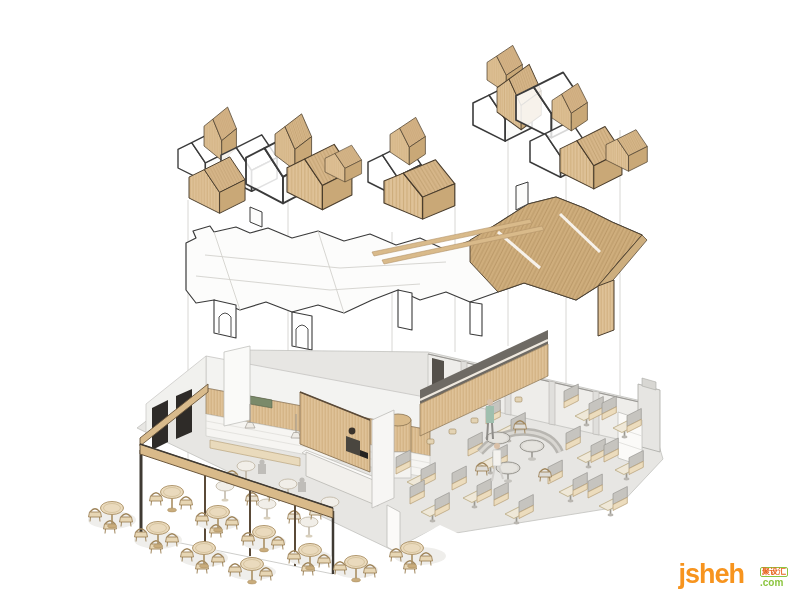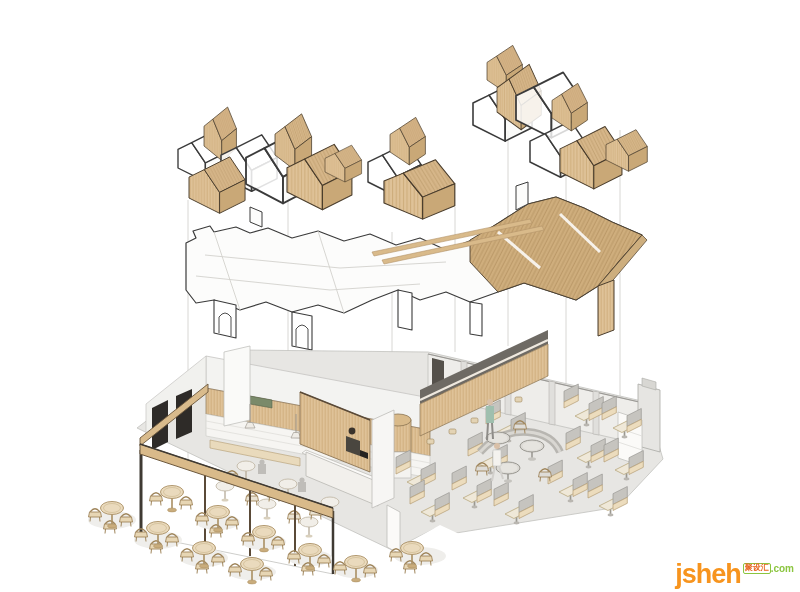--- a/index.html
+++ b/index.html
@@ -1,21 +1,21 @@
 <!DOCTYPE html>
 <html style="--c-bg: #ffffff; --c-outline: #3b3b3b; --c-wood: #ddbf92; --c-wood-mid: #d2b283; --c-wood-dark: #c9a877; --c-wood-edge: #6b573c; --c-floor: #e7e6e3; --c-wall: #eeedea; --c-wall-edge: #c2c1be; --c-bench: #ecdcbd; --c-bench-edge: #b49c72; --c-guide: #d8d7d4; --c-teal: #9fbfae; --c-skin: #d9c0a8; --c-wm-orange: #f7941e; --c-wm-green: #8bc53f; --c-wm-red: #e8641e;"><head>
 <meta charset="utf-8">
 <style>
   html,body{margin:0;padding:0;background:#fff;}
   .stage{position:relative;width:800px;height:592px;background:var(--c-bg,#ffffff);overflow:hidden;
          font-family:"Liberation Sans",sans-serif;}
   svg{display:block;}
-  .wm{position:absolute;right:6px;bottom:4px;display:flex;align-items:flex-start;line-height:1;}
+  .wm{position:absolute;right:12px;bottom:4px;display:flex;align-items:flex-end;line-height:1;}
   .wm-brand{color:var(--c-wm-orange,#f7941e);font-size:27px;font-weight:bold;letter-spacing:-1px;}
-  .wm-col{display:flex;flex-direction:row;margin-left:2px;margin-top:2px;}
+  .wm-col{display:flex;flex-direction:column;margin-left:16px;margin-top:2px;}
   .wm-box{border:1.5px solid var(--c-wm-green,#8bc53f);border-radius:2px;padding:0 1px;
           color:var(--c-wm-red,#e8641e);font-size:8px;font-weight:bold;white-space:nowrap;}
   .wm-tld{color:var(--c-wm-green,#8bc53f);font-size:10px;font-weight:bold;margin-top:1px;}
 </style>
 </head>
 <body>
 
 <div class="stage">
 <svg viewBox="0 0 800 592" width="800" height="592">
 <defs>

